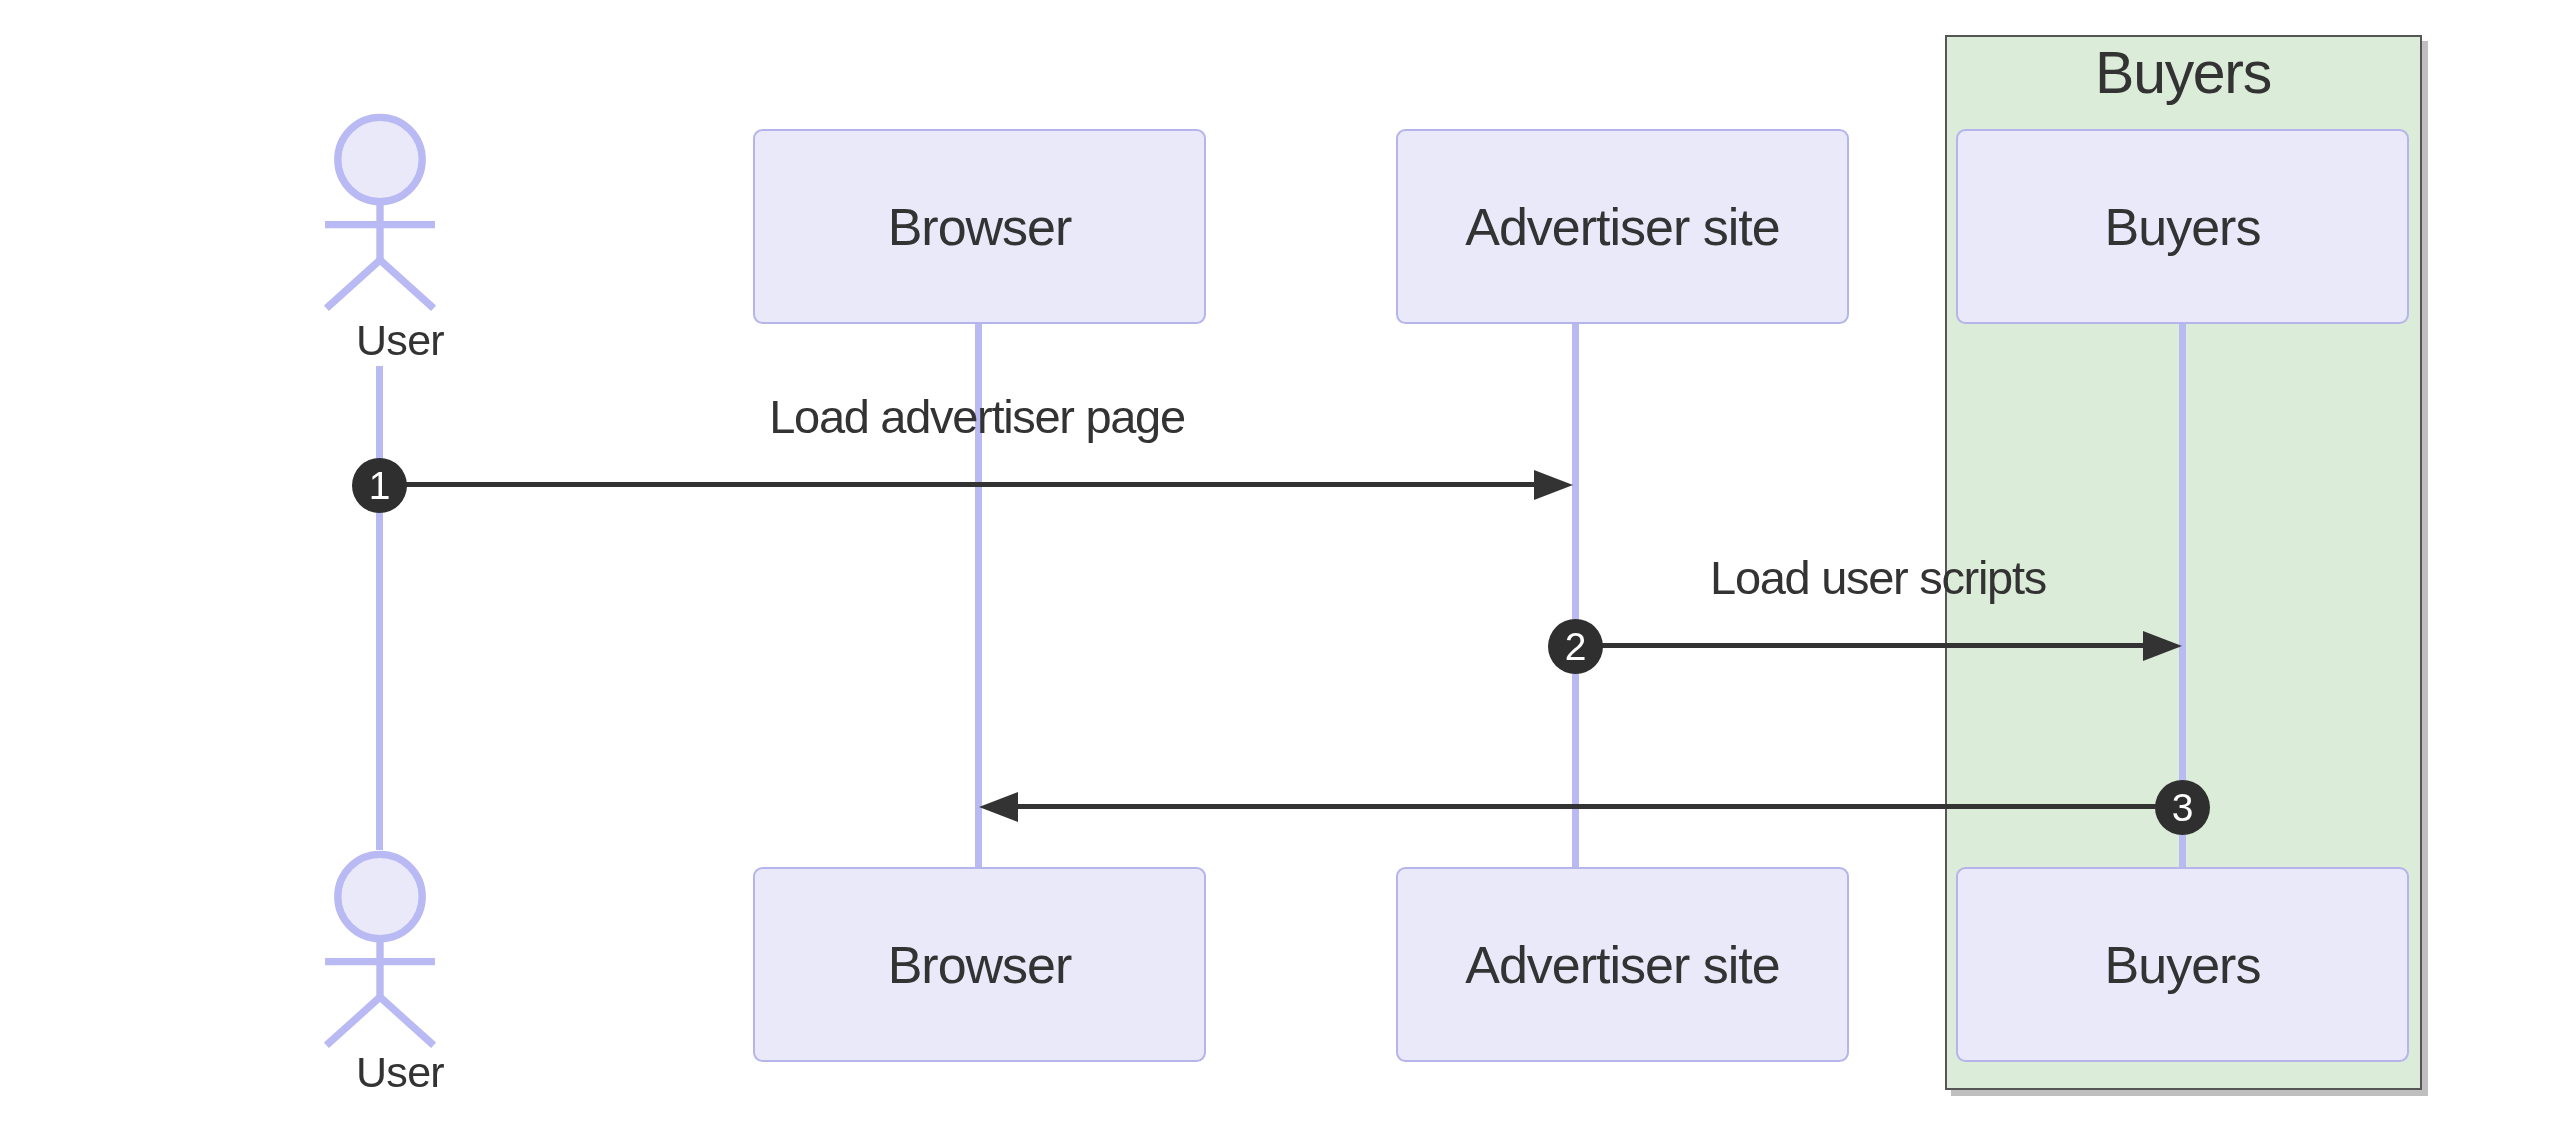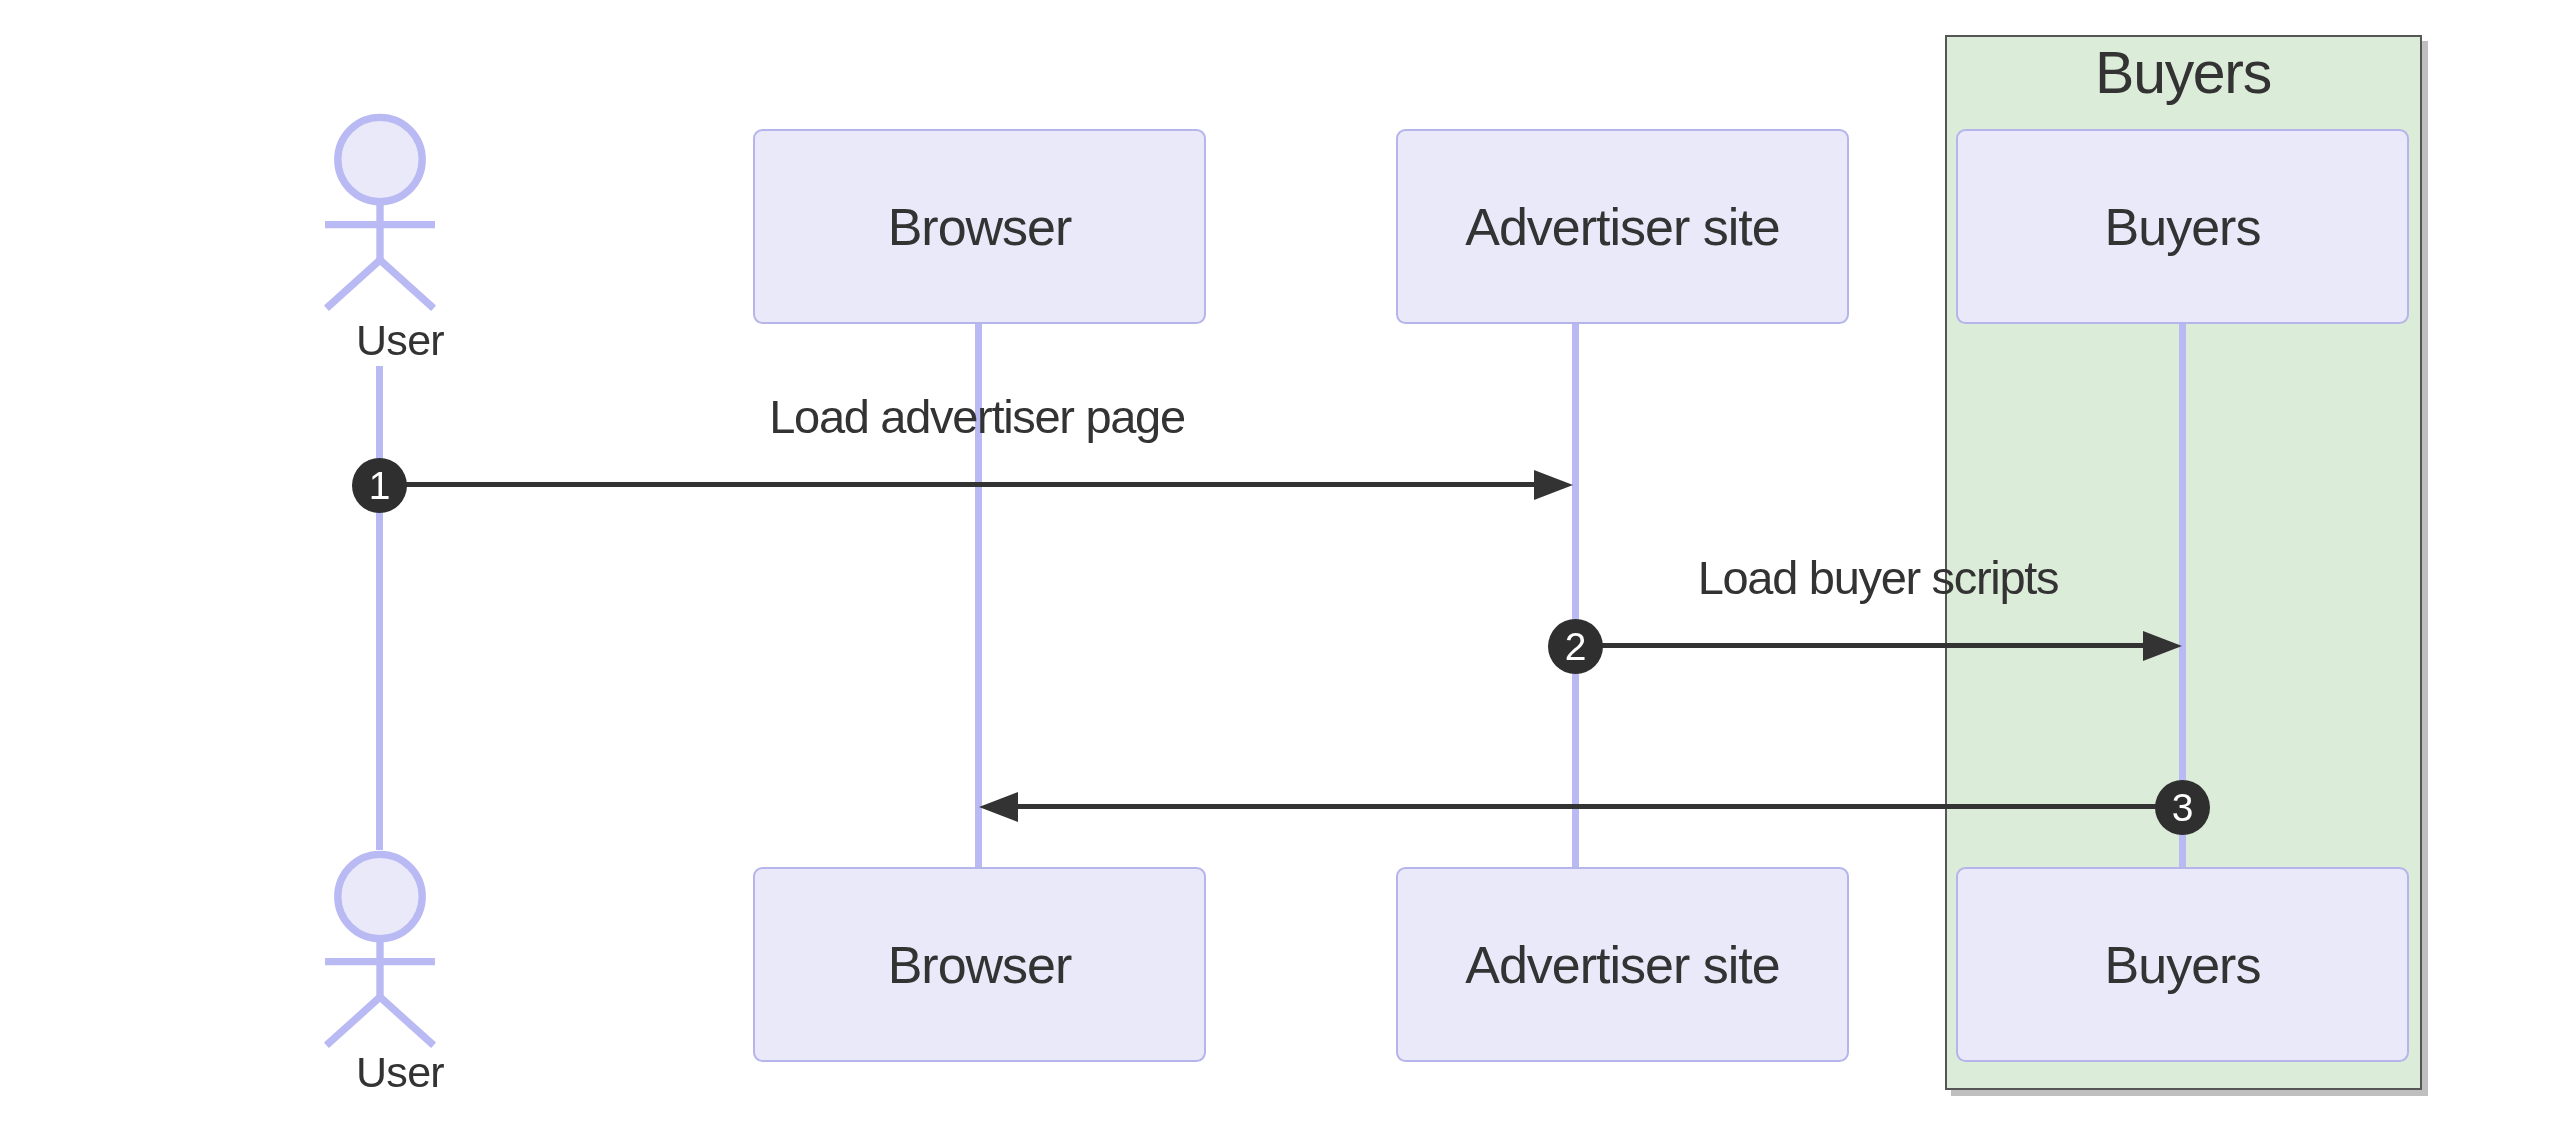--- a/index.html
+++ b/index.html
@@ -130,21 +130,21 @@
   </div>
   <div class="pbox bottom buyers">
     <span>Buyers</span>
   </div>
 
   <div class="msg-text msg1-text">Load advertiser page</div>
   <div class="msg-line msg1-line"></div>
   <div class="arrowhead right msg1-head"></div>
   <div class="seq-badge seq1">1</div>
 
-  <div class="msg-text msg2-text">Load buyer scripts</div>
+  <div class="msg-text msg2-text">Load user scripts</div>
   <div class="msg-line msg2-line"></div>
   <div class="arrowhead right msg2-head"></div>
   <div class="seq-badge seq2">2</div>
 
   <div class="msg-line msg3-line"></div>
   <div class="arrowhead left msg3-head"></div>
   <div class="seq-badge seq3">3</div>
 
 </div>
 

